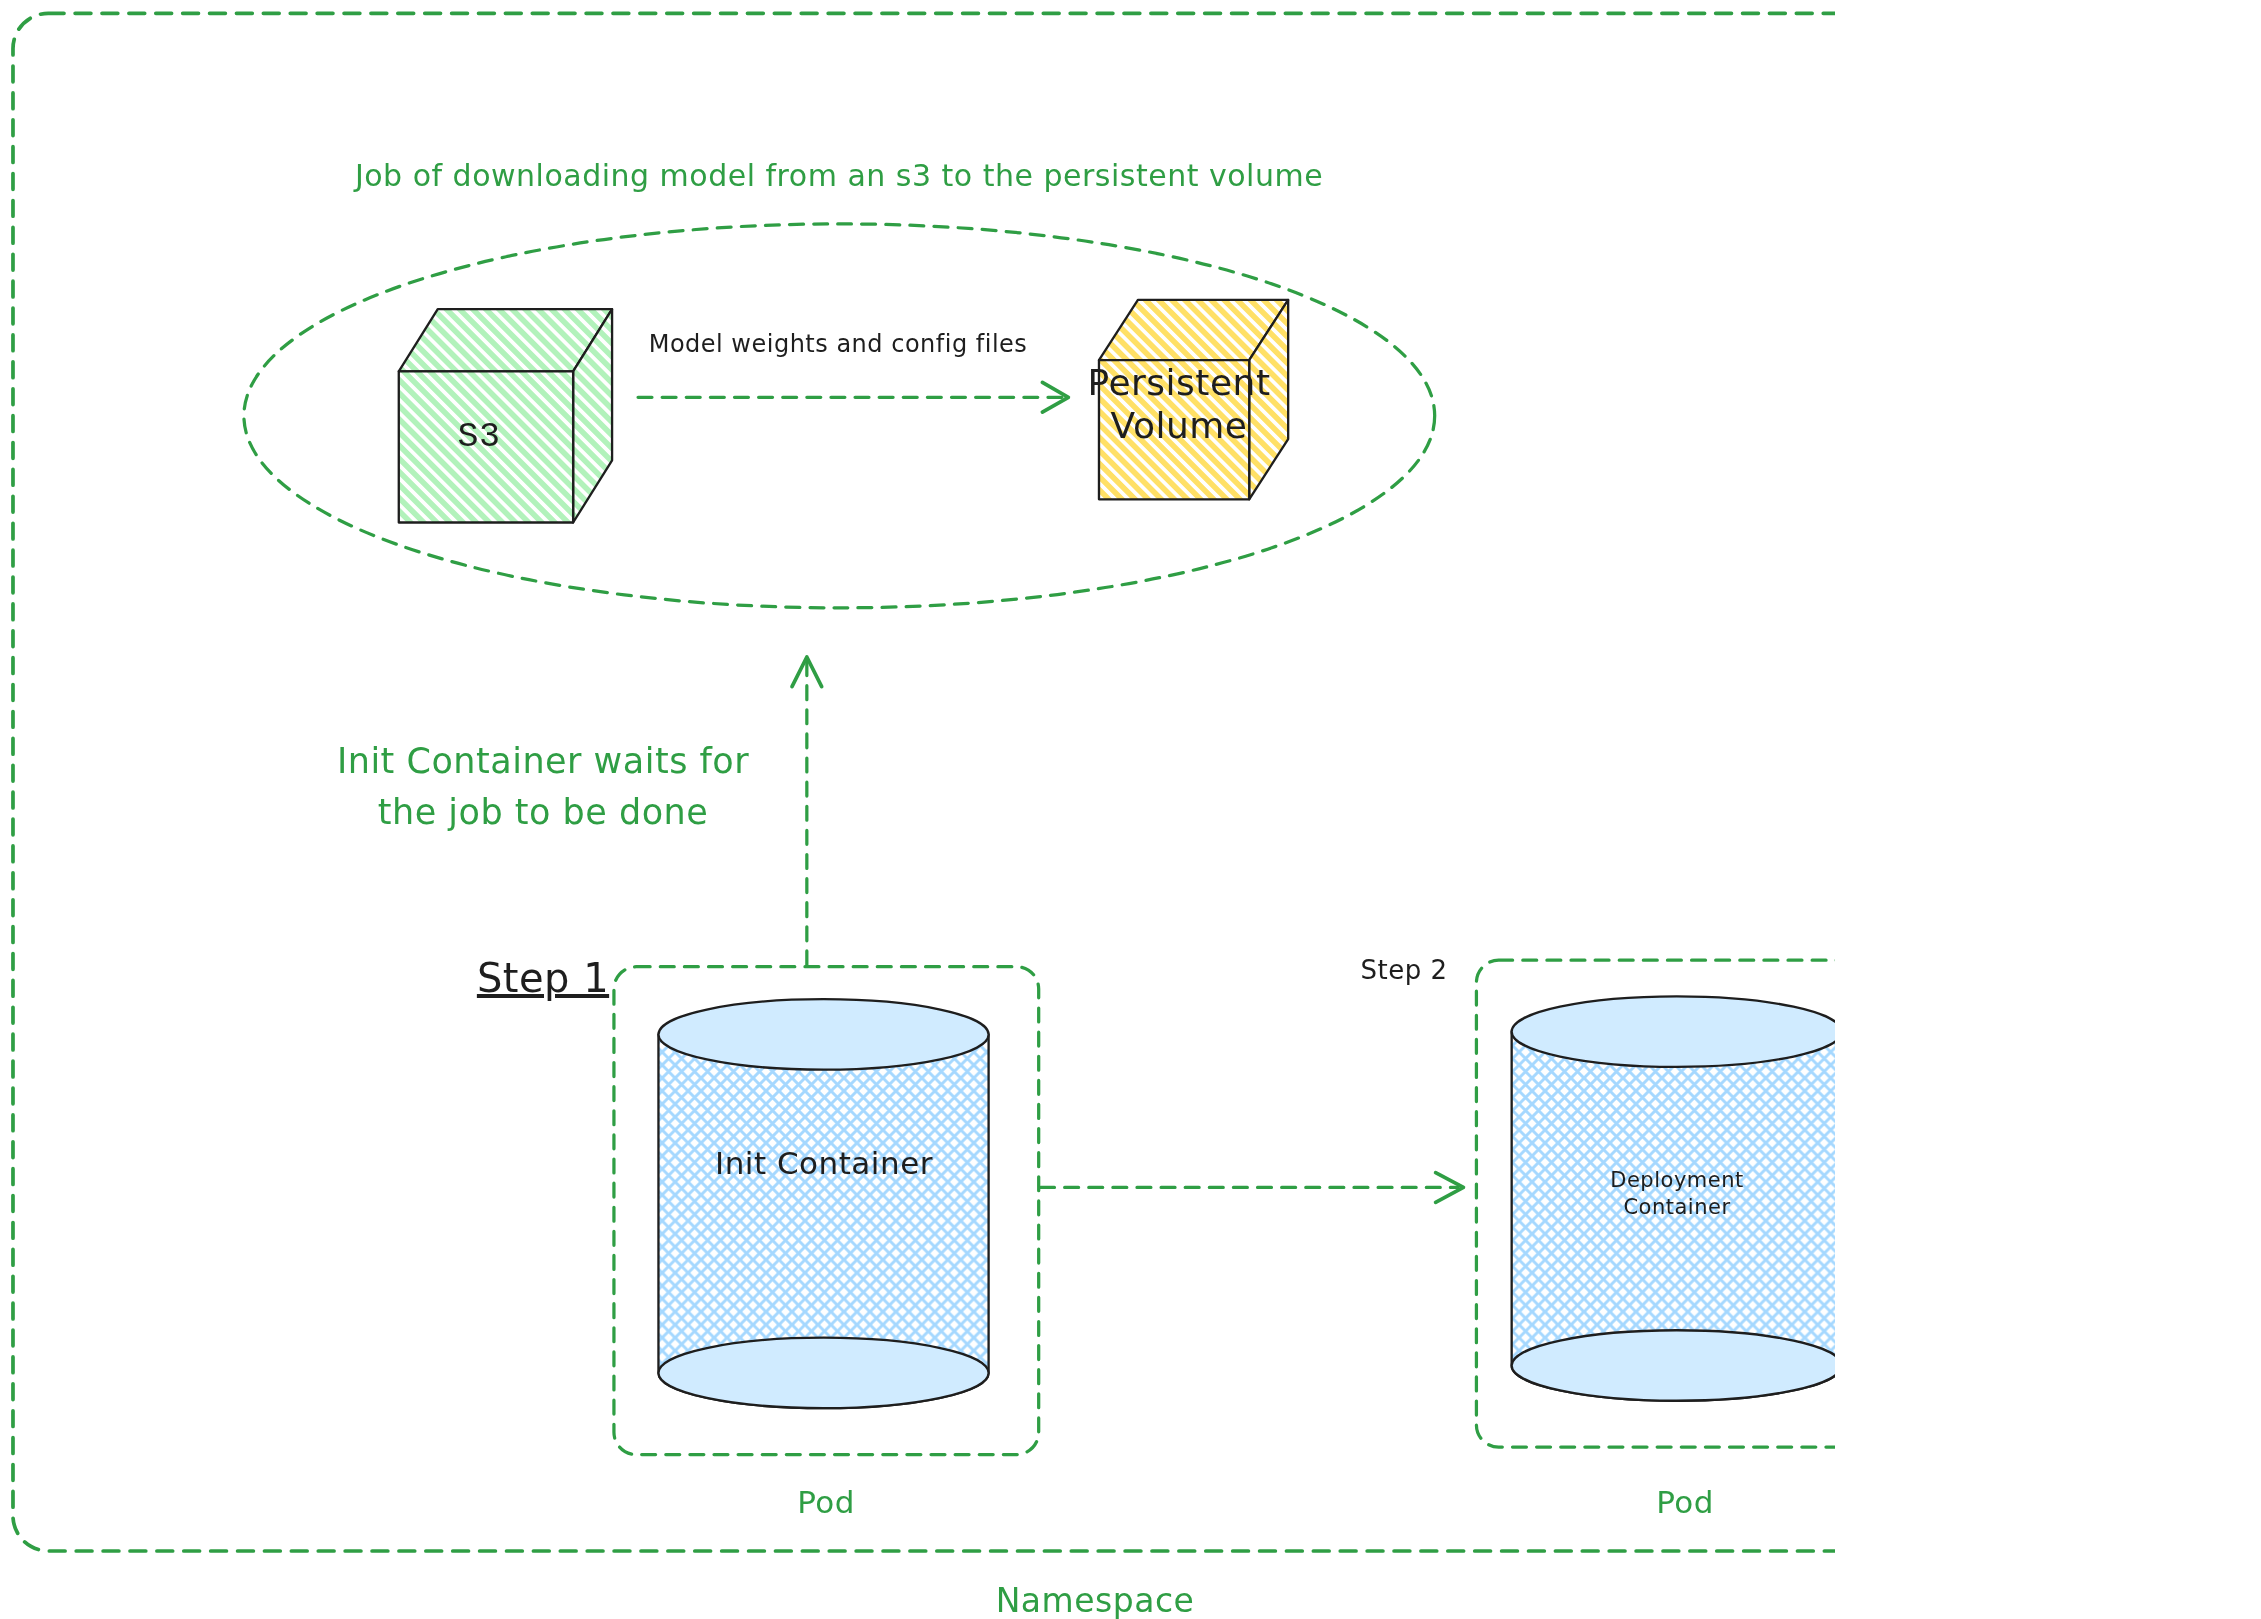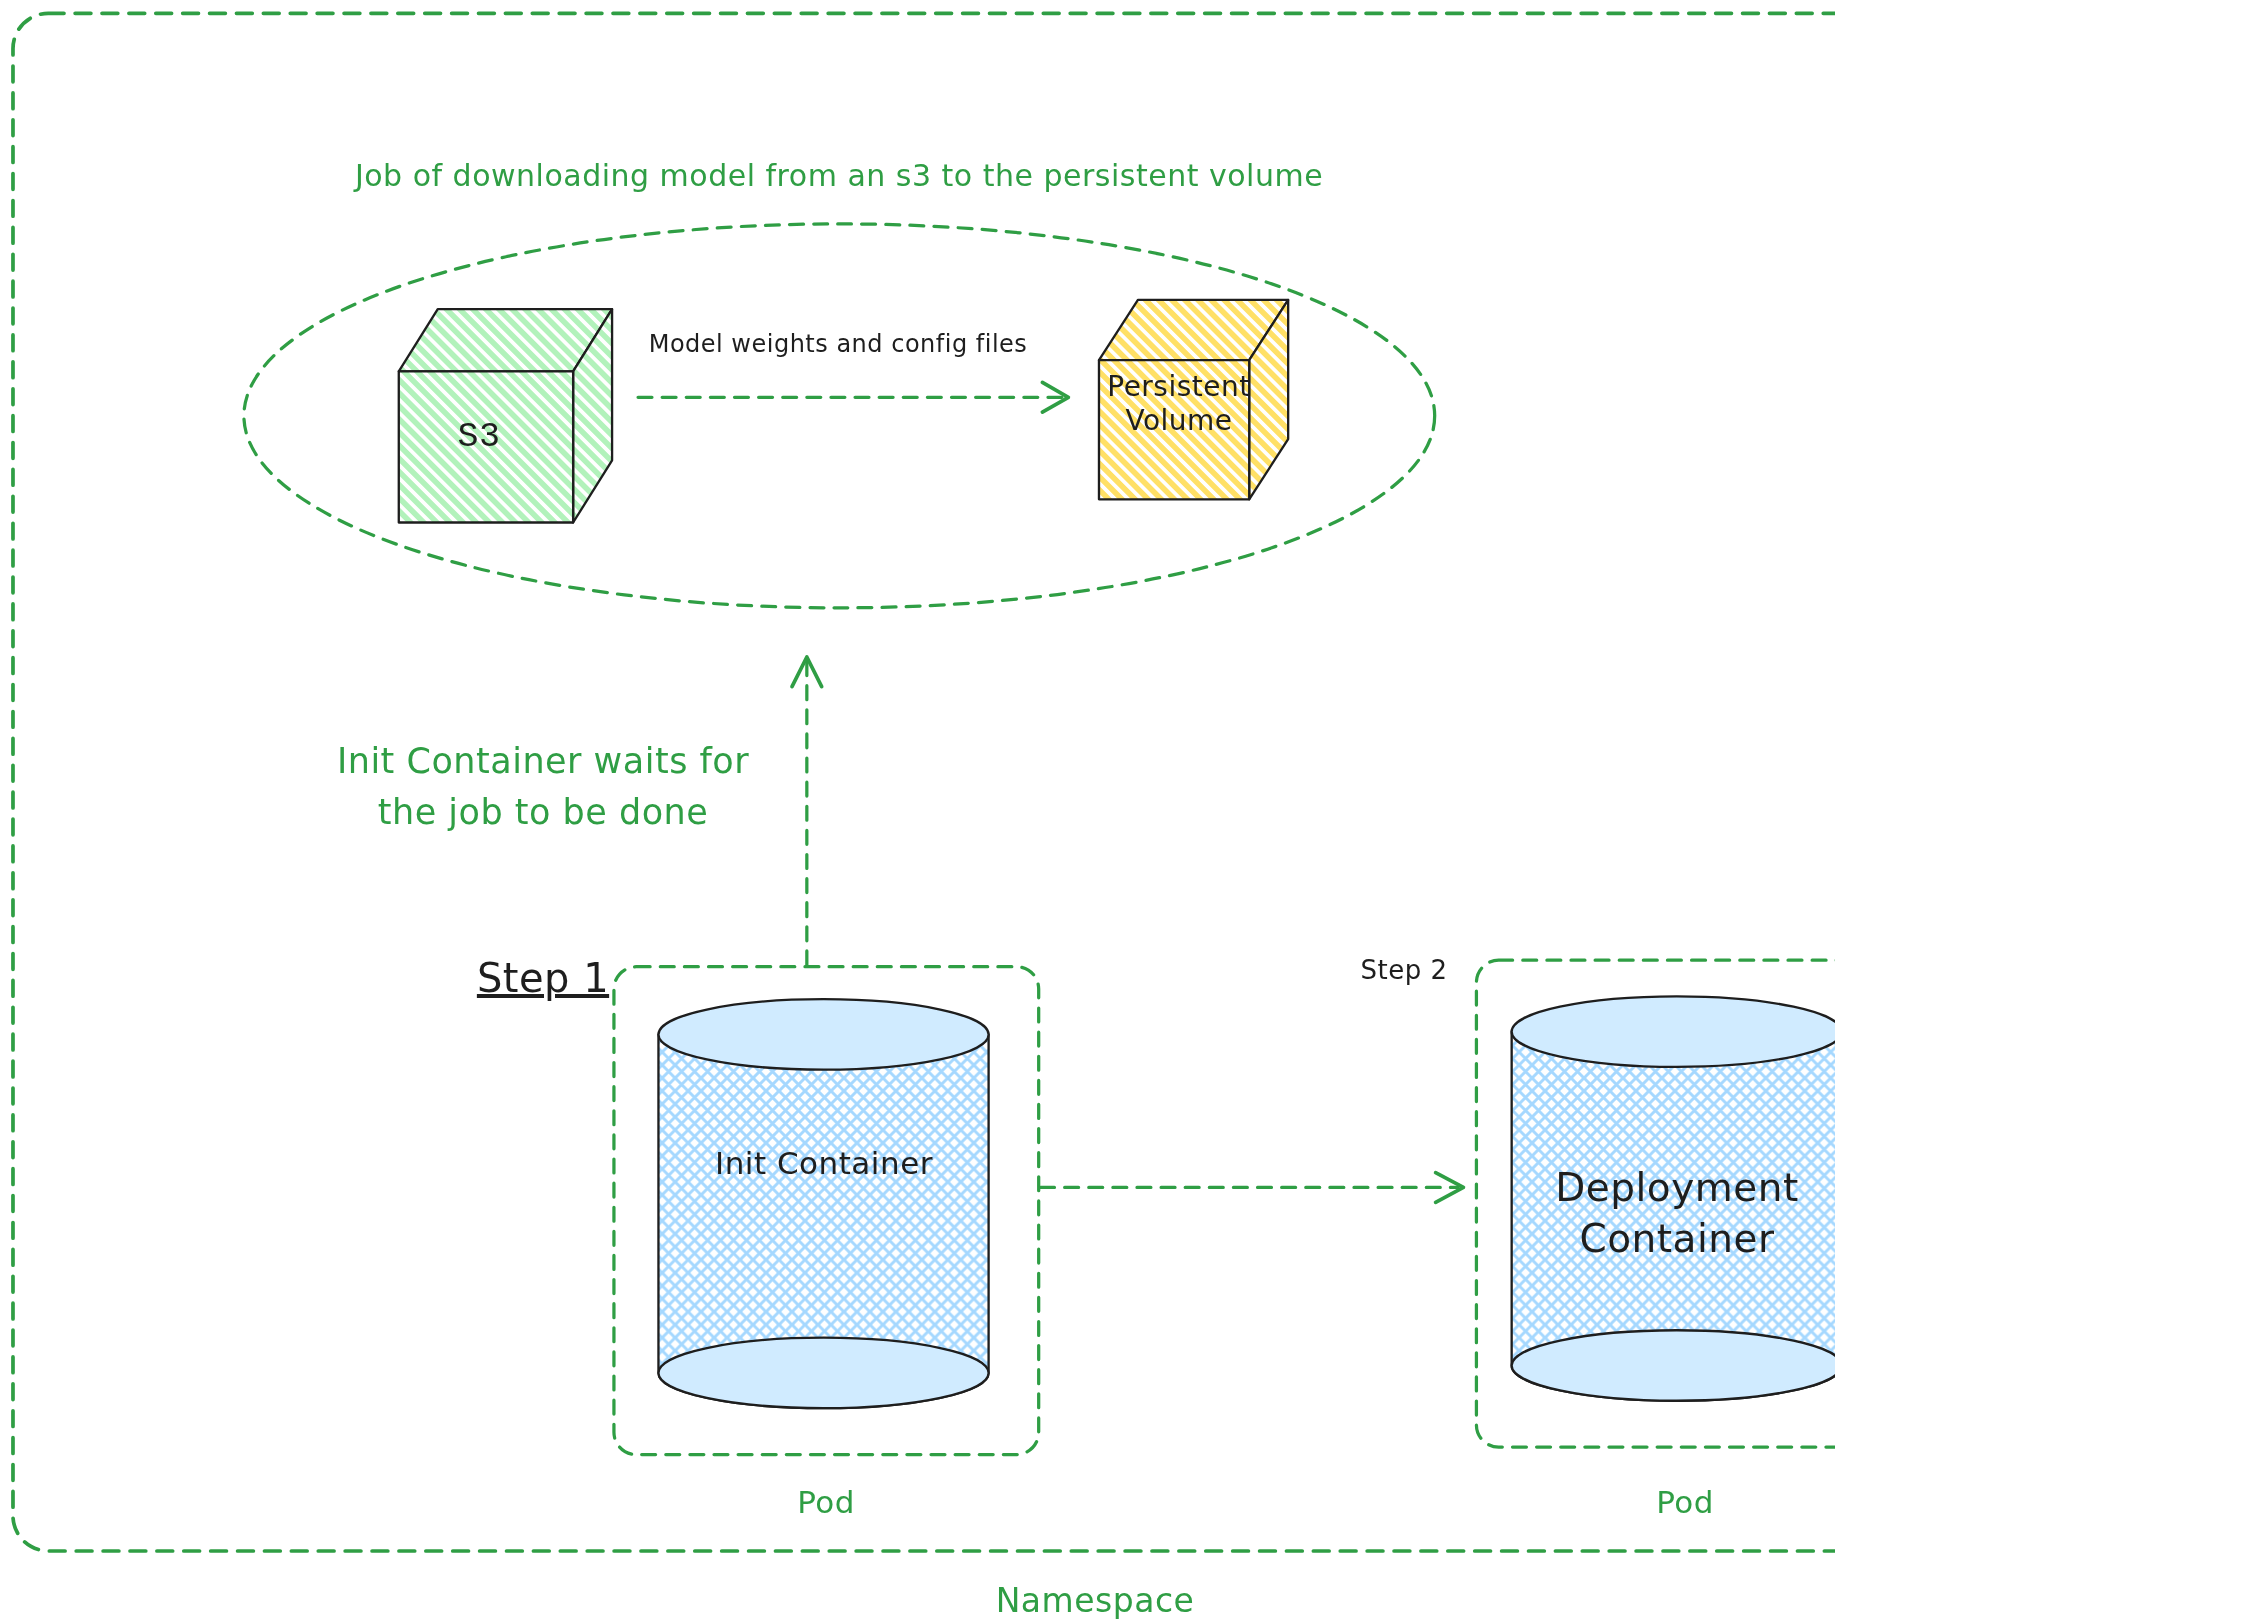--- a/index.html
+++ b/index.html
@@ -119,35 +119,35 @@
     <g>
       <line x1="1122" y1="1280" x2="1572" y2="1280" class="dash-green"></line>
       <path d="M1548,1264 L1578,1280 L1548,1296" class="solid-green"></path>
     </g>
   </svg>
 
   <div class="label green" style="left:839px; top:176px; font-size:30px;">Job of downloading model from an s3 to the persistent volume</div>
 
   <div class="label" style="left:479px; top:438px; font-size:35px;font-family:Liberation Mono, monospace;">S3</div>
 
-  <div class="label" style="left:1179px; top:404px; font-size:28px; line-height:1.2;">Persistent
+  <div class="label" style="left:1179px; top:404px; font-size:36px; line-height:1.2;">Persistent
 Volume</div>
 
   <div class="label" style="left:838px; top:344px; font-size:24px;">Model weights and config files</div>
 
   <div class="label green" style="left:543px; top:787px; font-size:35px; line-height:1.45;">Init Container waits for
 the job to be done</div>
 
   <div class="label" style="left:543px; top:978px; font-size:40px;text-decoration:underline;">Step 1</div>
 
   <div class="label" style="left:1404px; top:971px; font-size:26px;">Step 2</div>
 
   <div class="label" style="left:824px; top:1164px; font-size:31px;">Init Container</div>
 
-  <div class="label" style="left:1677px; top:1194px; font-size:39px; line-height:1.3;margin-top:20px;">Deployment
+  <div class="label" style="left:1677px; top:1194px; font-size:21px; line-height:1.3;">Deployment
 Container</div>
 
   <div class="label green" style="left:826px; top:1503px; font-size:31px;">Pod</div>
 
   <div class="label green" style="left:1685px; top:1503px; font-size:31px;">Pod</div>
 
   <div class="label green" style="left:1095px; top:1601px; font-size:33px;">Namespace</div>
 
 </div>
 

